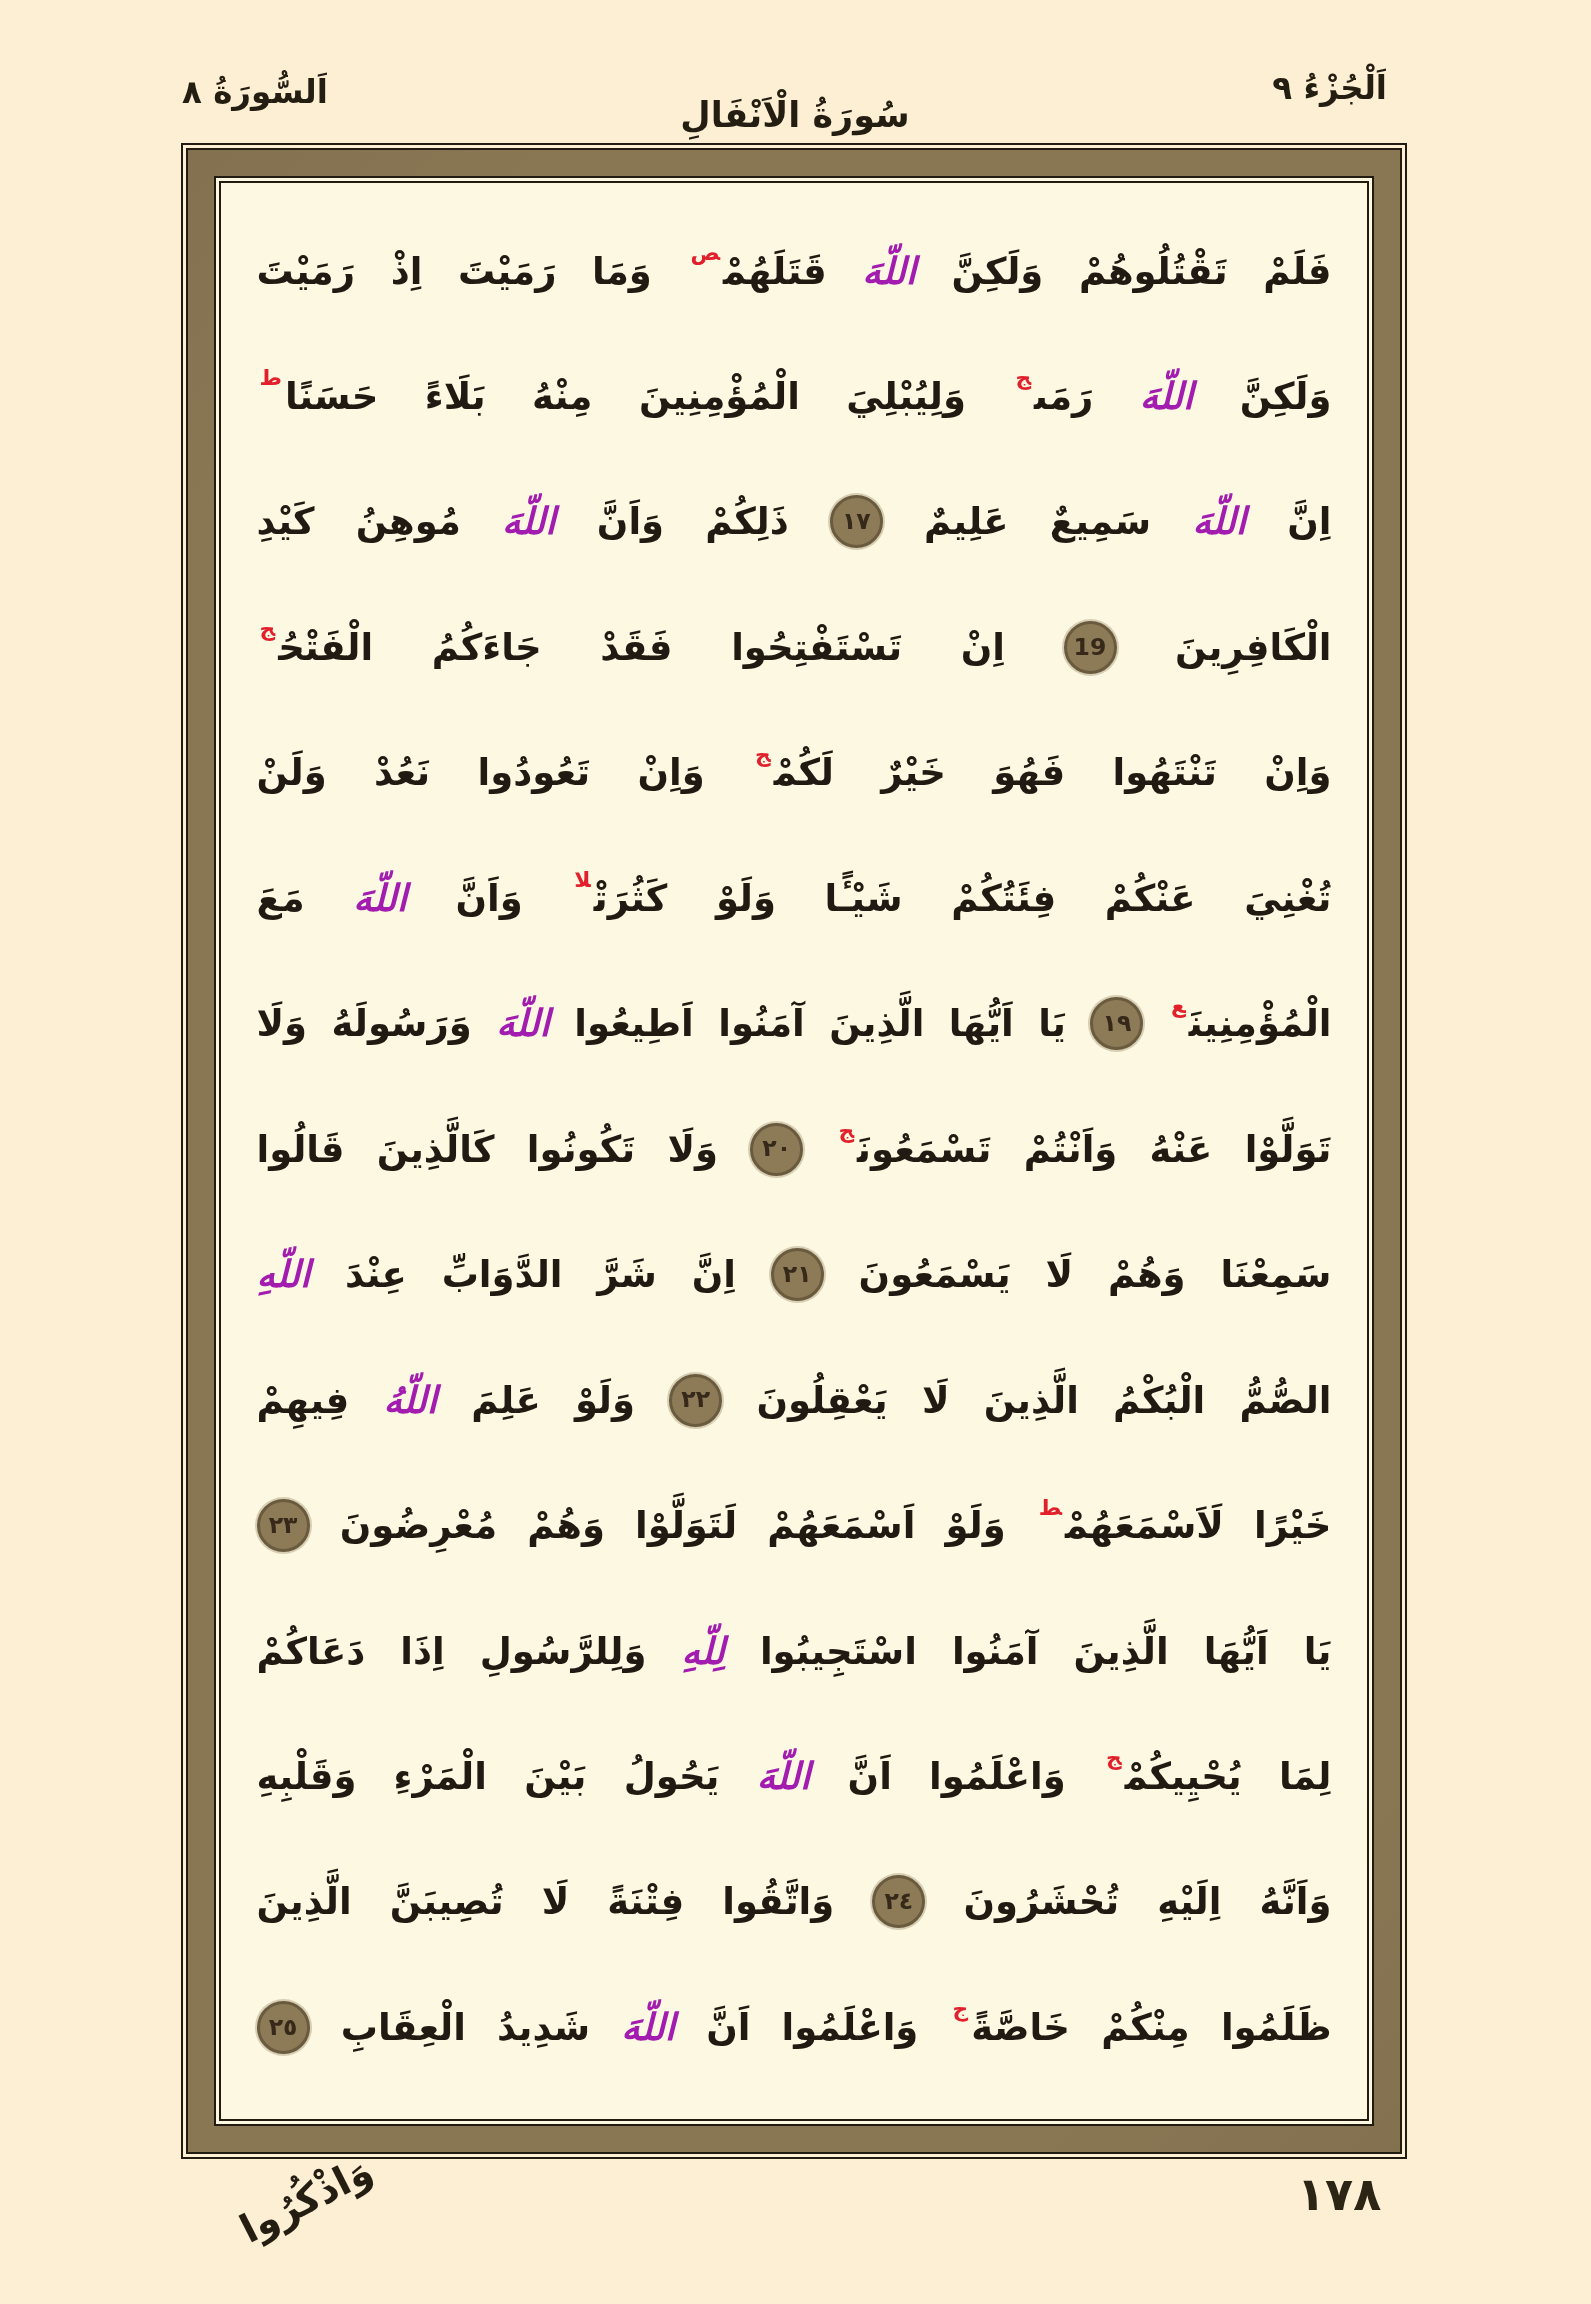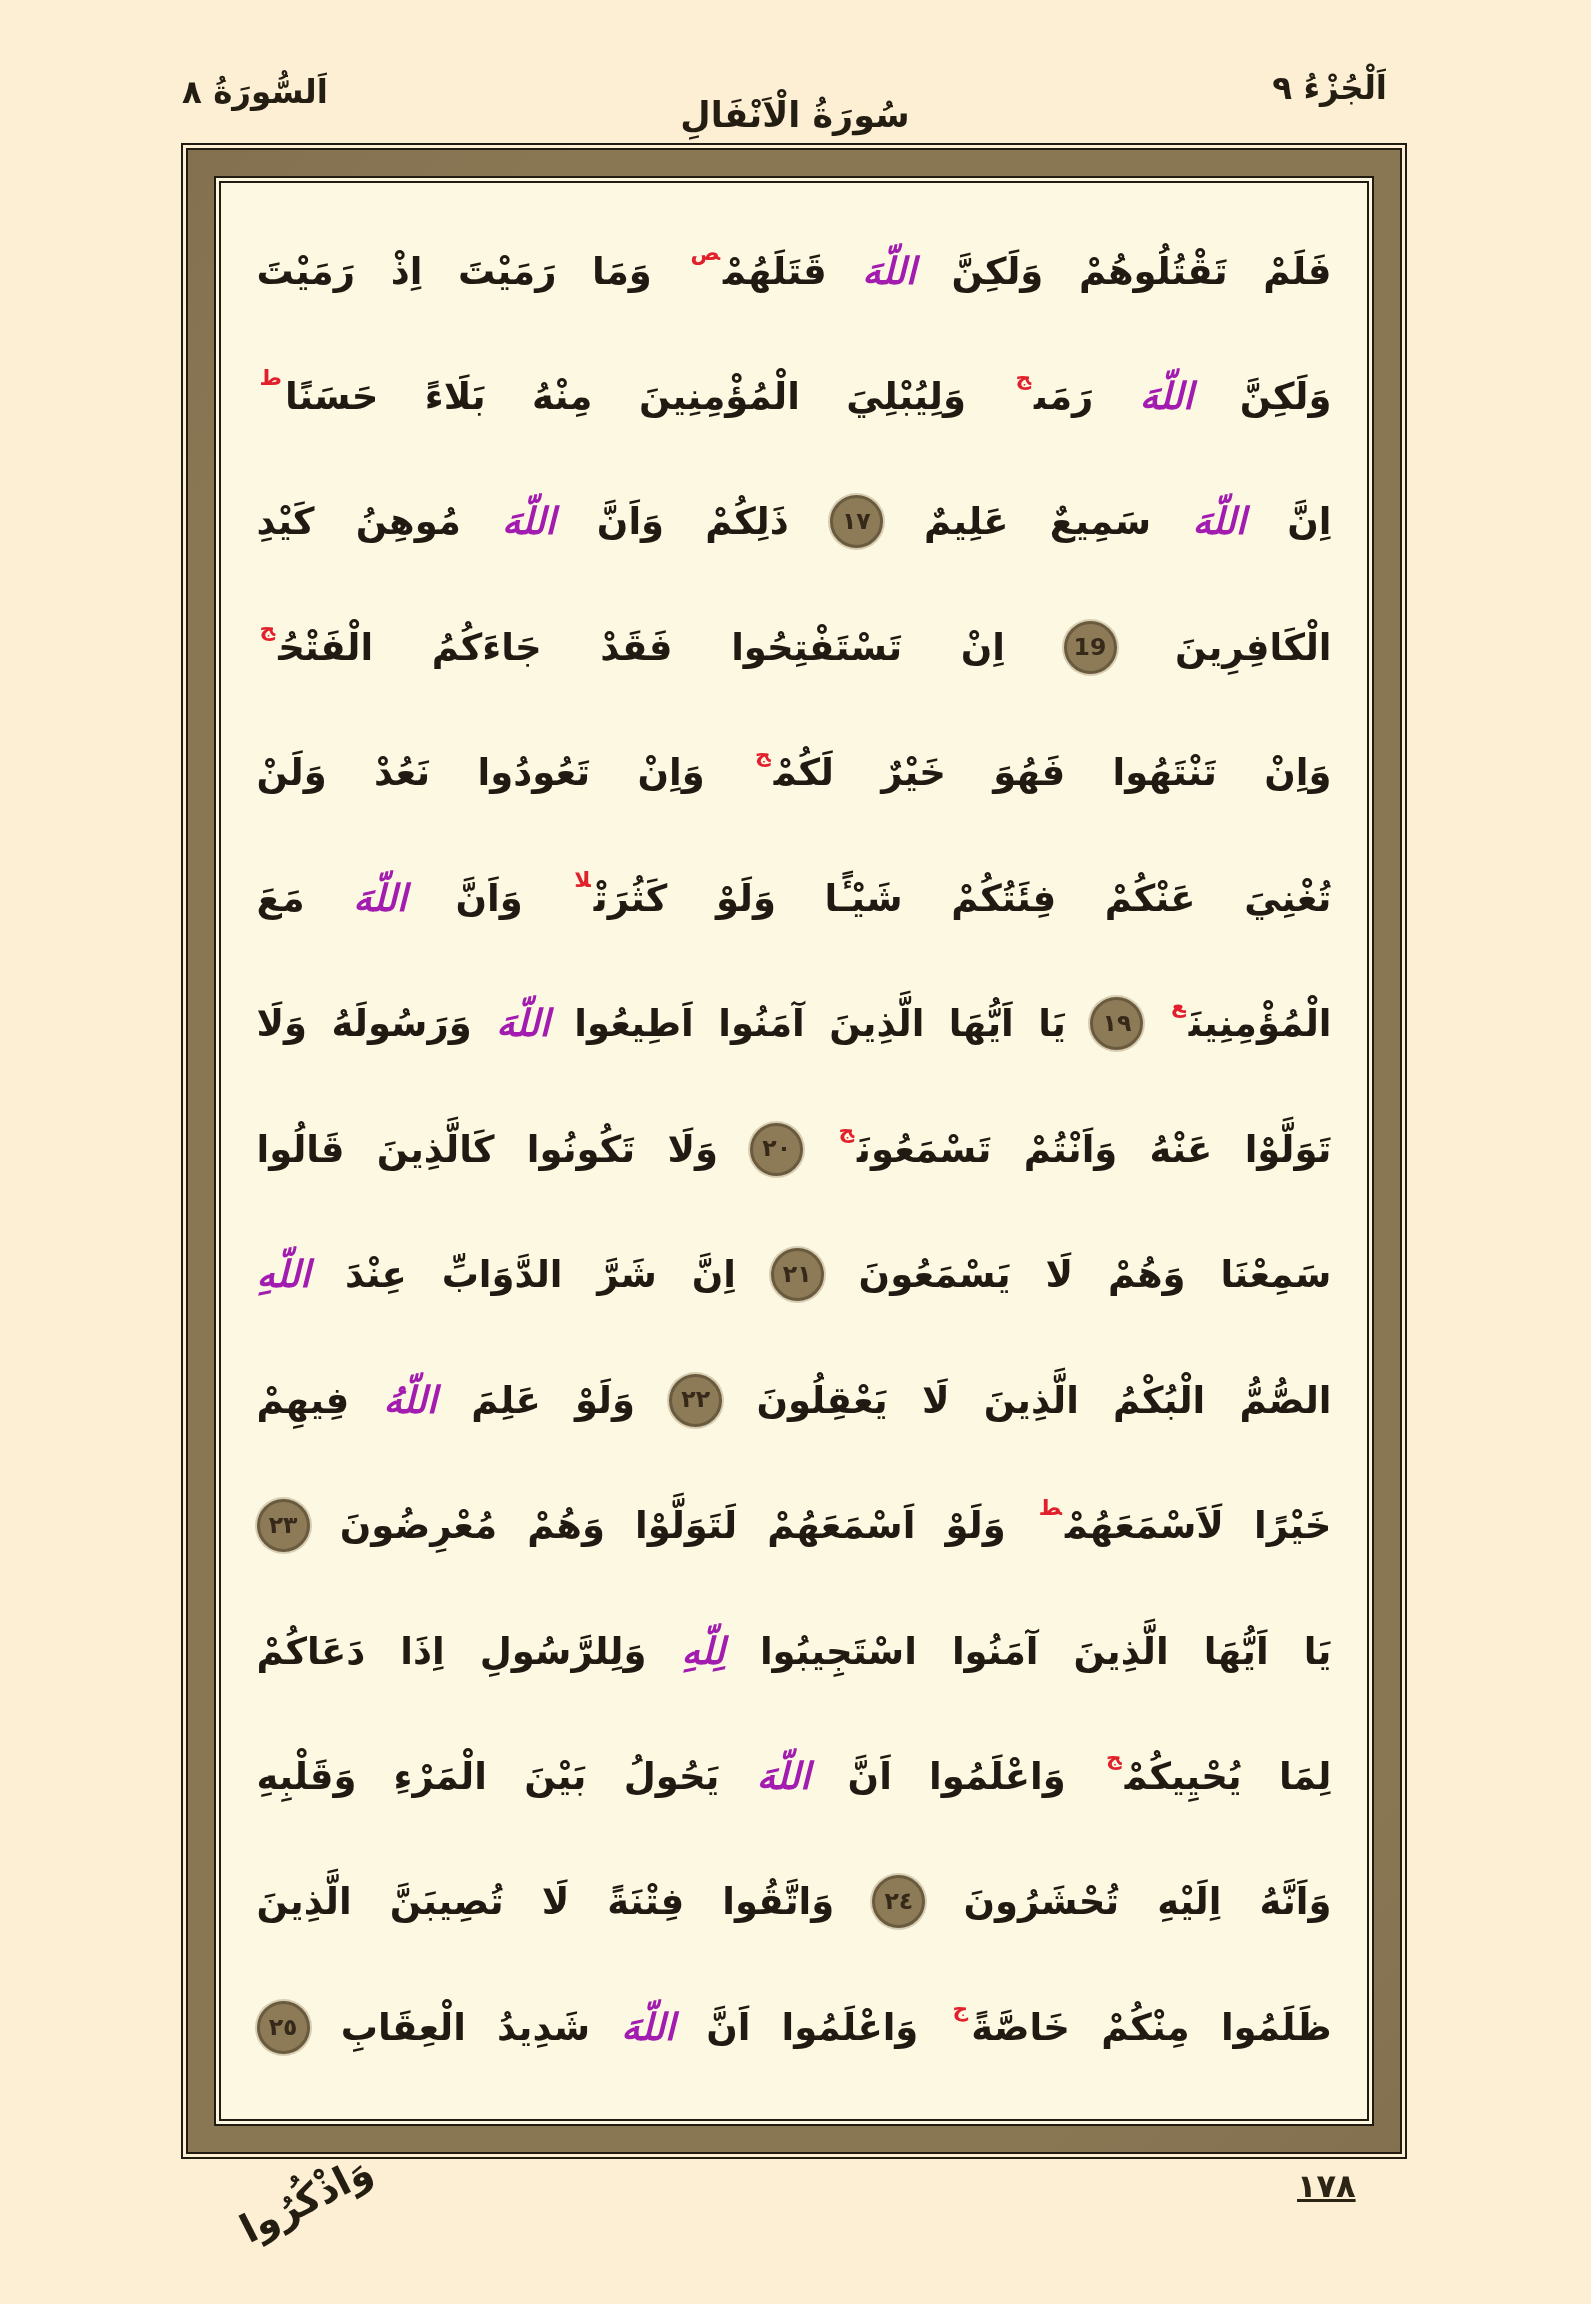--- a/index.html
+++ b/index.html
@@ -53,21 +53,21 @@
   .marker{
     display:inline-flex;align-items:center;justify-content:center;
     width:53px;height:53px;border-radius:50%;
     background:#8d7b58;border:3px solid #6a5a3e;box-sizing:border-box;
     color:#36291a;font-size:23.6px;font-weight:bold;
     box-shadow:0 0 0 2px #8d7b5855;
   }
   
   .pageno{
     position:absolute;left:1298px;top:2167px;
-    color:#2c2415;font-weight:bold;font-size:32px;text-decoration:underline;
+    color:#2c2415;font-weight:bold;font-size:46px;
   }
   .catchword{
     position:absolute;left:236px;top:2177px;
     color:#241d12;font-weight:bold;font-size:39px;
     transform:rotate(-27deg);transform-origin:center;
   }
 </style>
 </head>
 <body>
 

